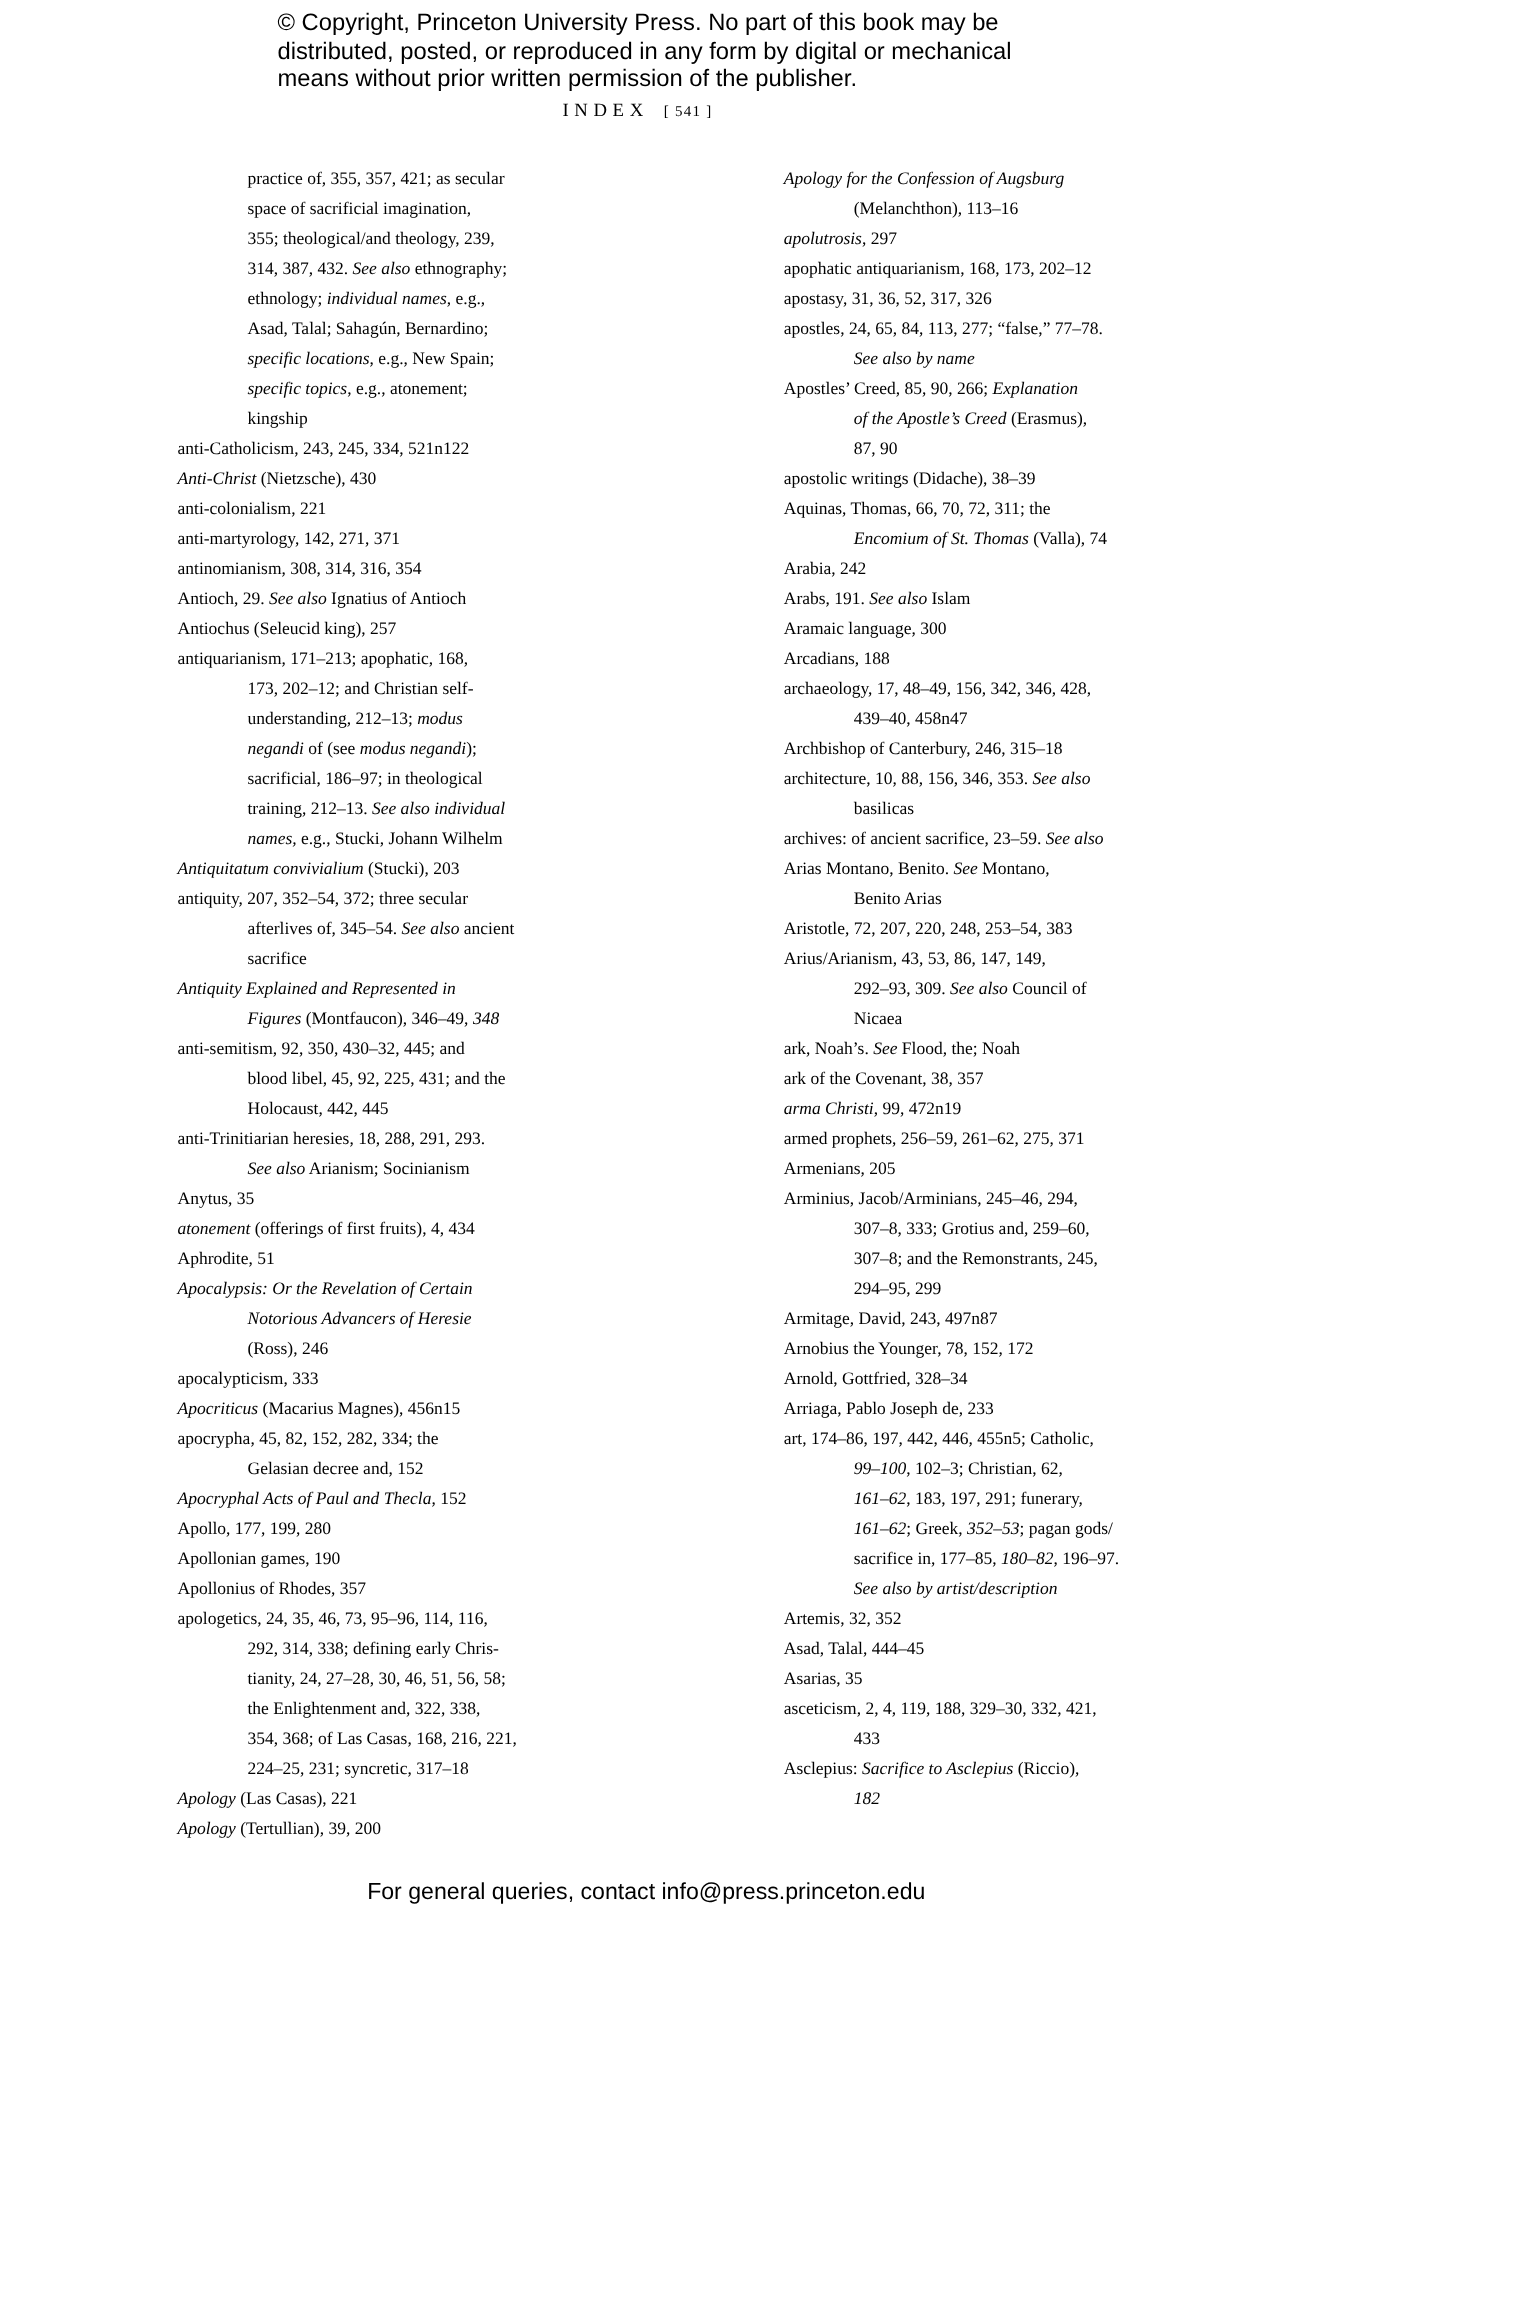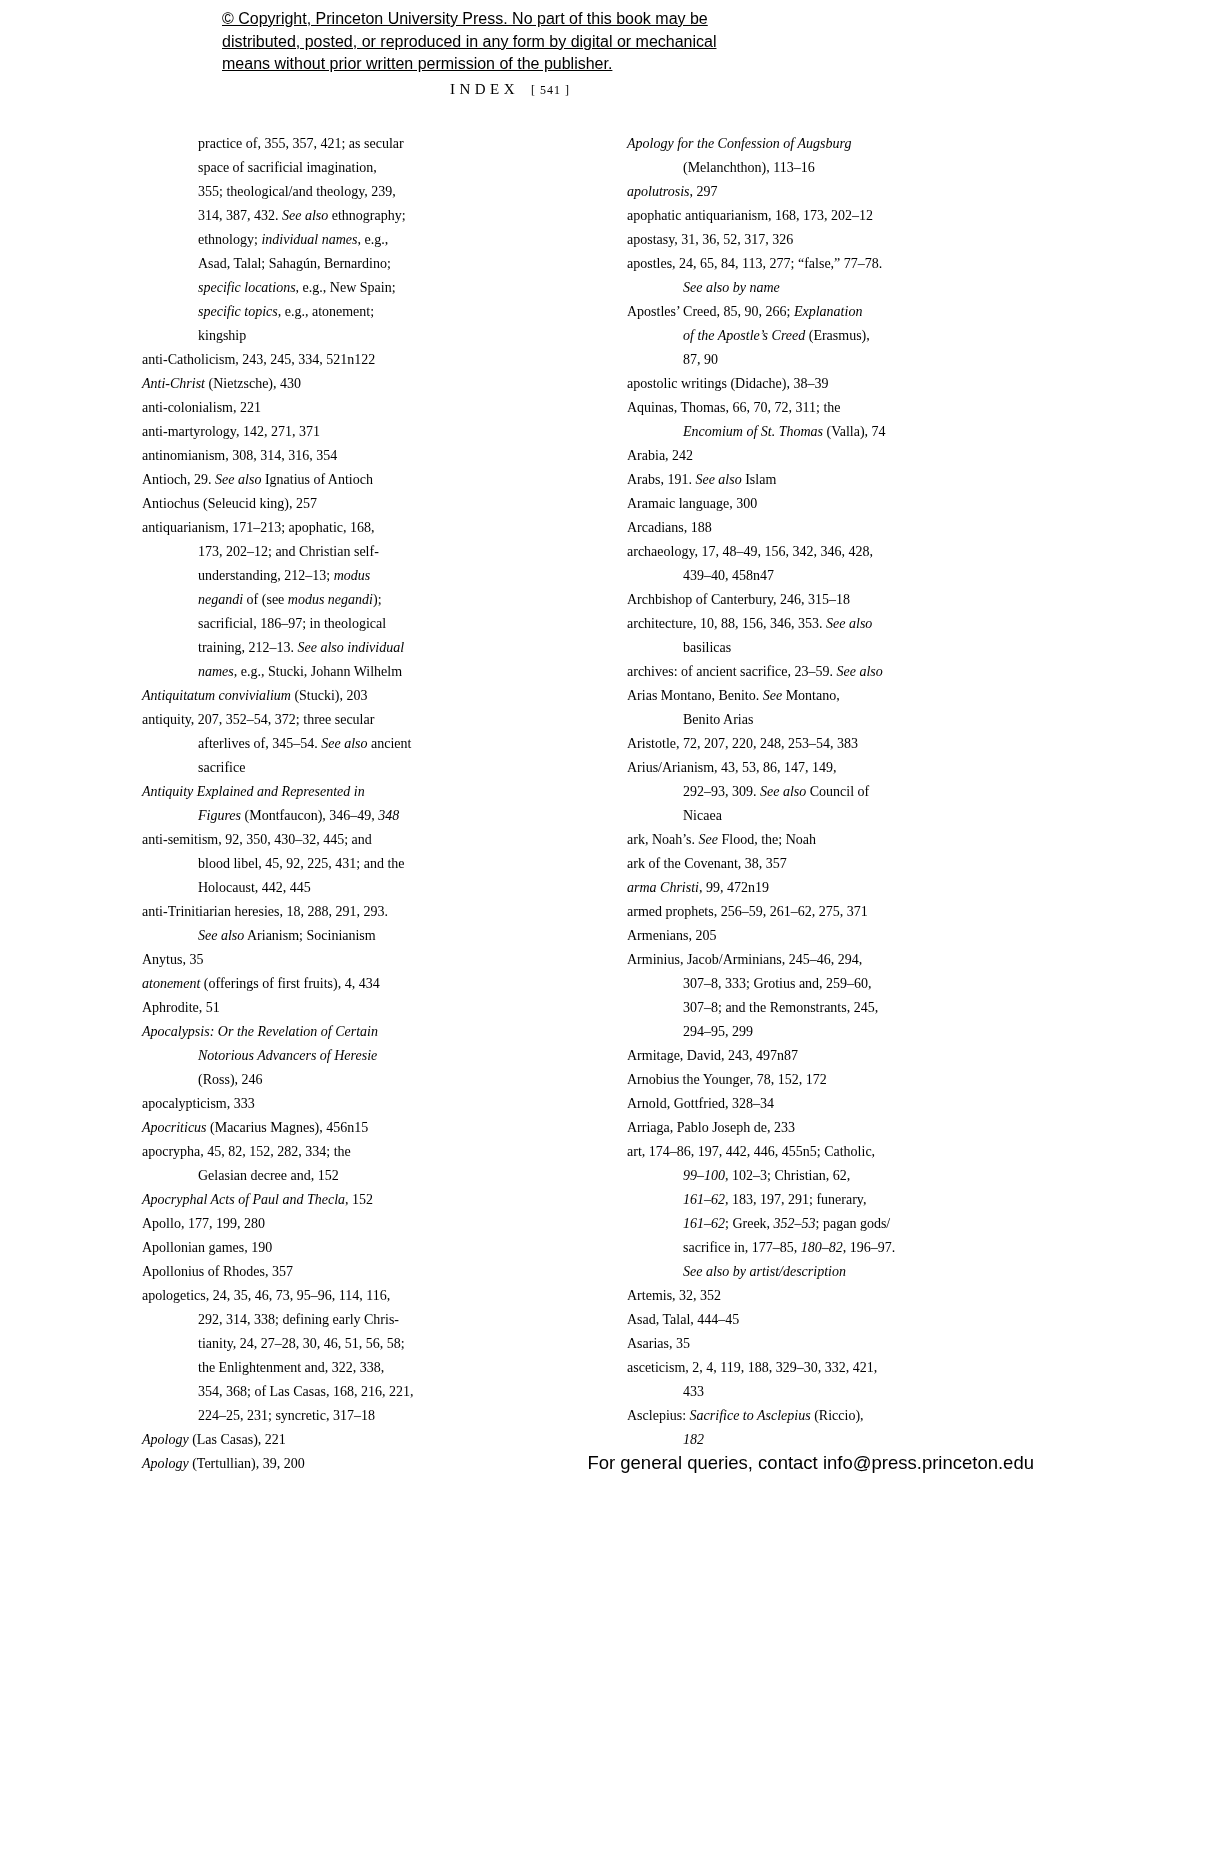--- a/index.html
+++ b/index.html
@@ -11,24 +11,23 @@
     color: #000000;
     font-family: "Liberation Serif", serif;
     position: relative;
     overflow: hidden;
   }
   .copyright {
     position: absolute;
     top: 8px;
     left: 222px;
     font-family: "Liberation Sans", sans-serif;
-    font-size: 16px;
+    font-size: 19px;
     line-height: 22.5px;
     white-space: pre-line;
-    text-decoration: underline;
   }
   .running-head {
     position: absolute;
     top: 81px;
     left: 0;
     width: 1020px;
     text-align: center;
     font-size: 15px;
   }
   .head-title {
@@ -51,24 +50,24 @@
   .col {
     width: 459px;
     font-size: 14px;
     line-height: 24px;
   }
   .entry { margin: 0; }
   .line { white-space: nowrap; }
   .line.ind { padding-left: 56px; }
   .footer {
     position: absolute;
-    top: 1452px;
+    top: 1502px;
     left: 0;
     width: 1034px;
-    text-align: right;
+    text-align: center;
     font-family: "Liberation Sans", sans-serif;
     font-size: 18.5px;
   }
 </style>
 </head>
 <body>
 
 <div class="page">
 
   <div class="copyright">© Copyright, Princeton University Press. No part of this book may be

